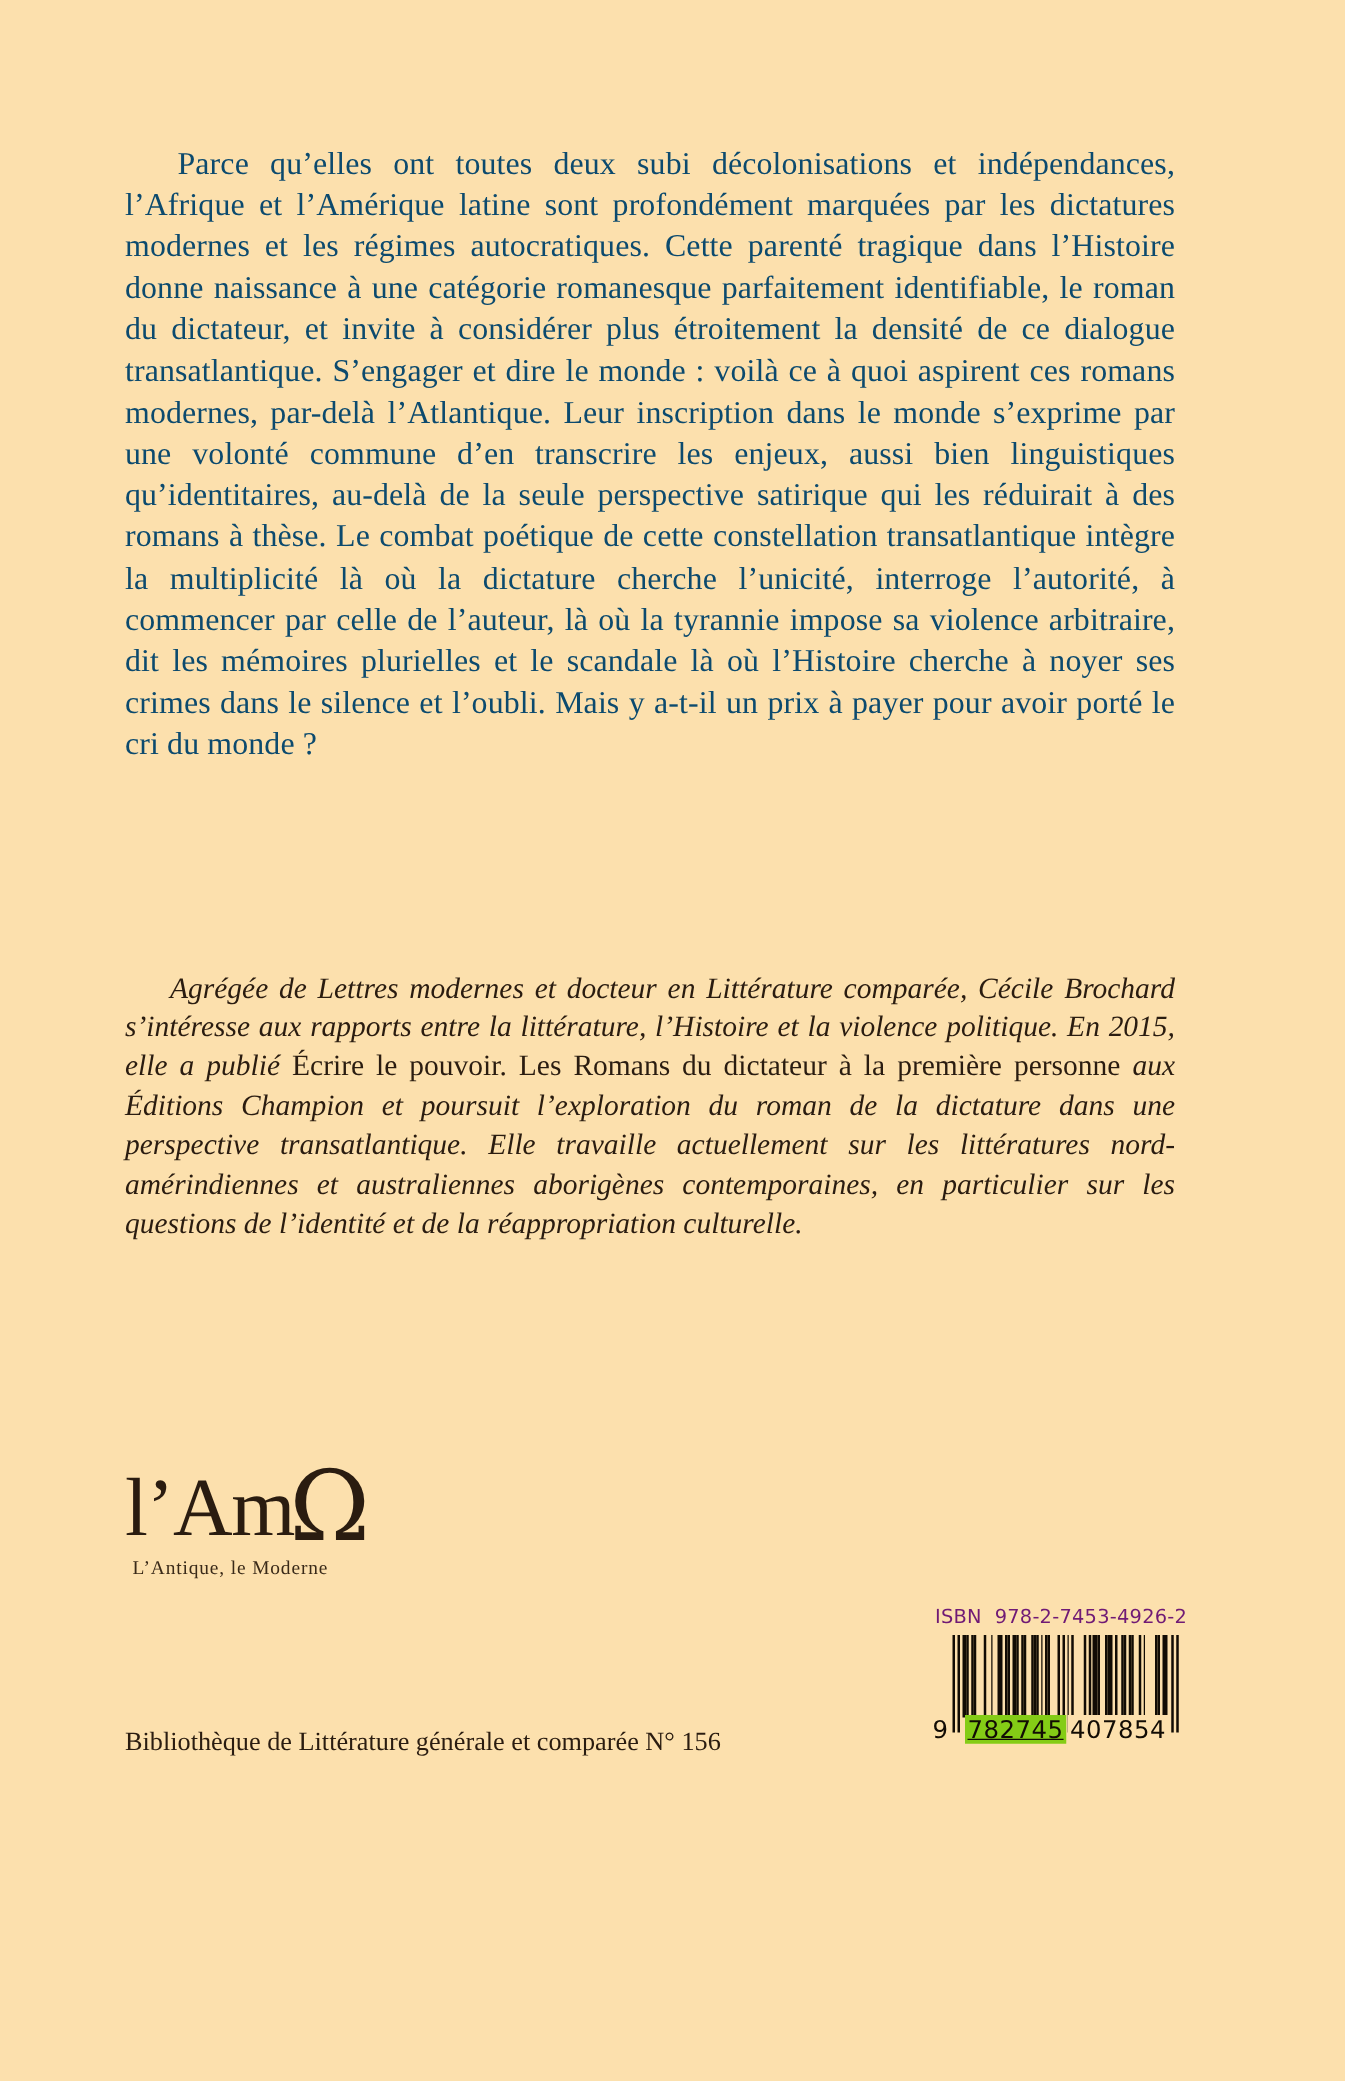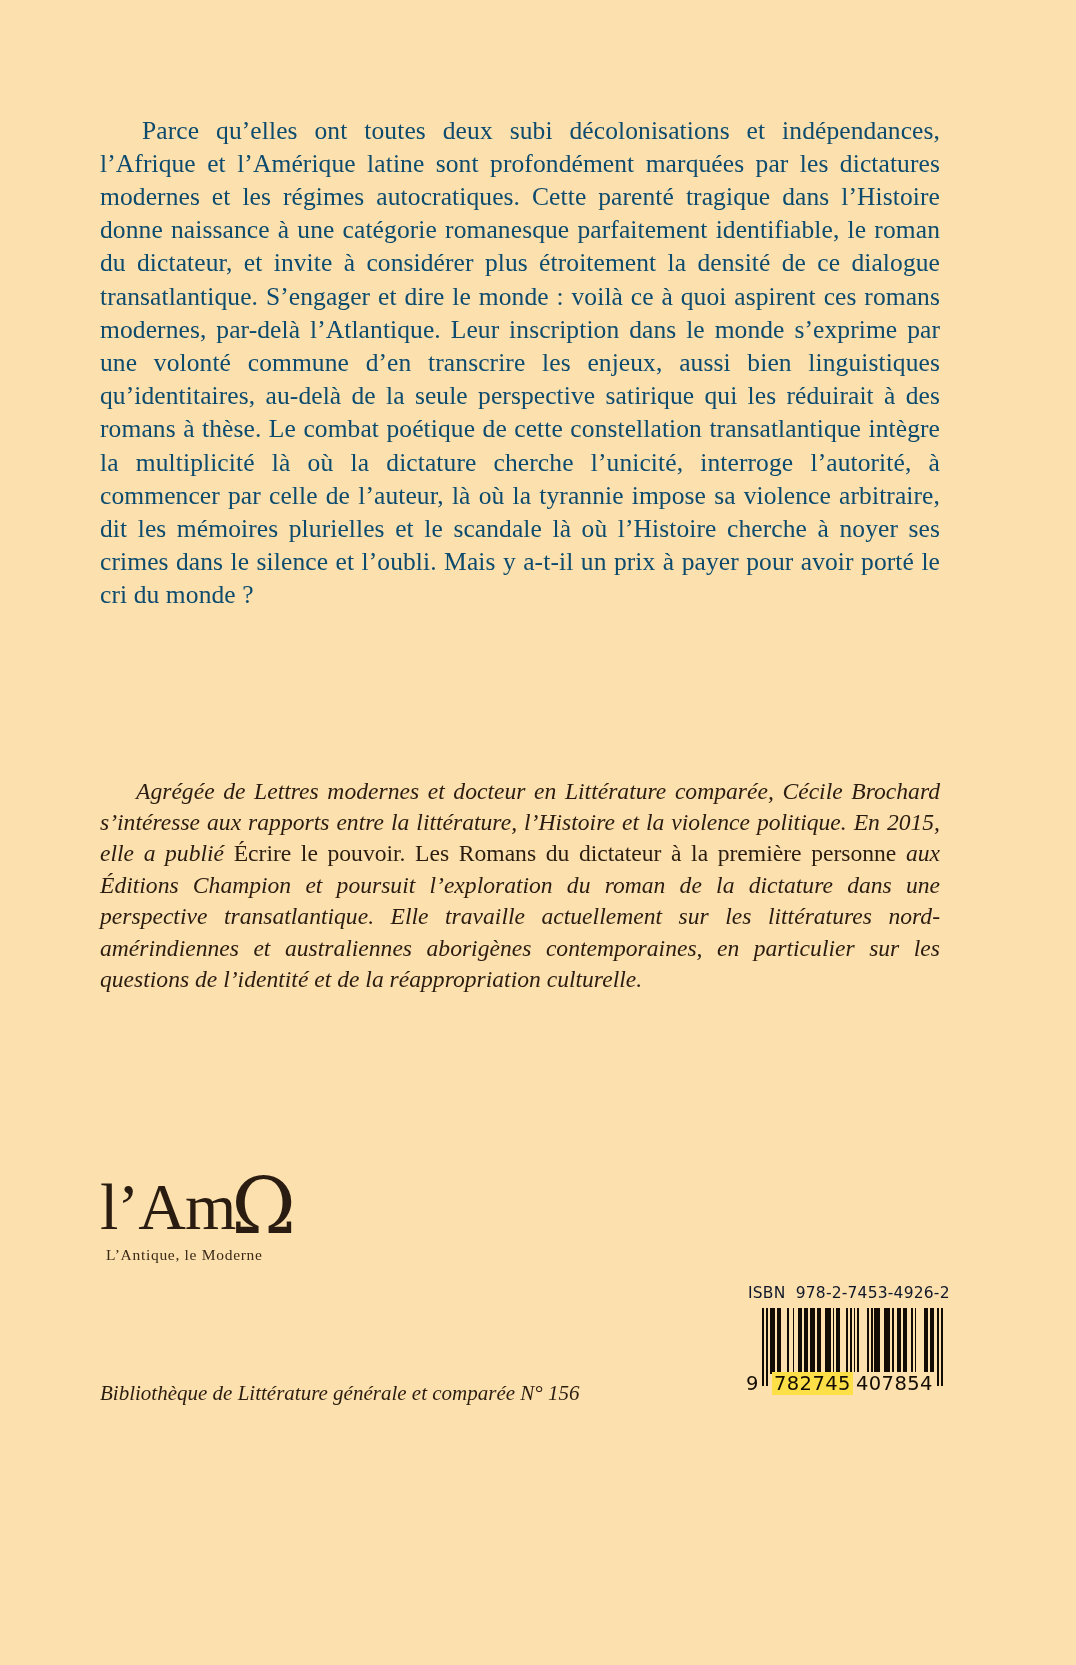--- a/index.html
+++ b/index.html
@@ -90,38 +90,37 @@
     margin-top: 2px;
     padding-left: 6px;
     white-space: nowrap;
   }
 
   
   .series-line {
     position: absolute;
     left: 100px;
     top: 1381px;
-    font-style: italic;
     font-size: 21px;
     color: #2a1c10;
     white-space: nowrap;
   }
 
   
   .barcode-block {
     position: absolute;
     left: 748px;
     top: 1284px;
     width: 196px;
   }
   .isbn-line {
     font-family: "DejaVu Sans", "Liberation Sans", sans-serif;
     font-size: 15.5px;
     letter-spacing: 0.2px;
-    color: #0f172a;
+    color: #701a75;
     white-space: nowrap;
     margin-bottom: 6px;
     text-align: left;
   }
   .barcode-box {
     width: 196px;
     height: 96px;
     background: #fce0ad;
     position: relative;
   }
@@ -162,22 +161,23 @@
   }
   .barcode-digits .lead {
     position: absolute;
     left: -2px;
     top: 0;
   }
   .barcode-digits .left-grp {
     position: absolute;
     left: 24px;
     top: 0;
-    background: #fde047;
+    background: #84cc16;
     padding: 0 2px;
+    text-decoration: underline;
   }
   .barcode-digits .right-grp {
     position: absolute;
     left: 106px;
     top: 0;
     background: #fce0ad;
     padding: 0 2px;
   }
 </style>
 </head>

